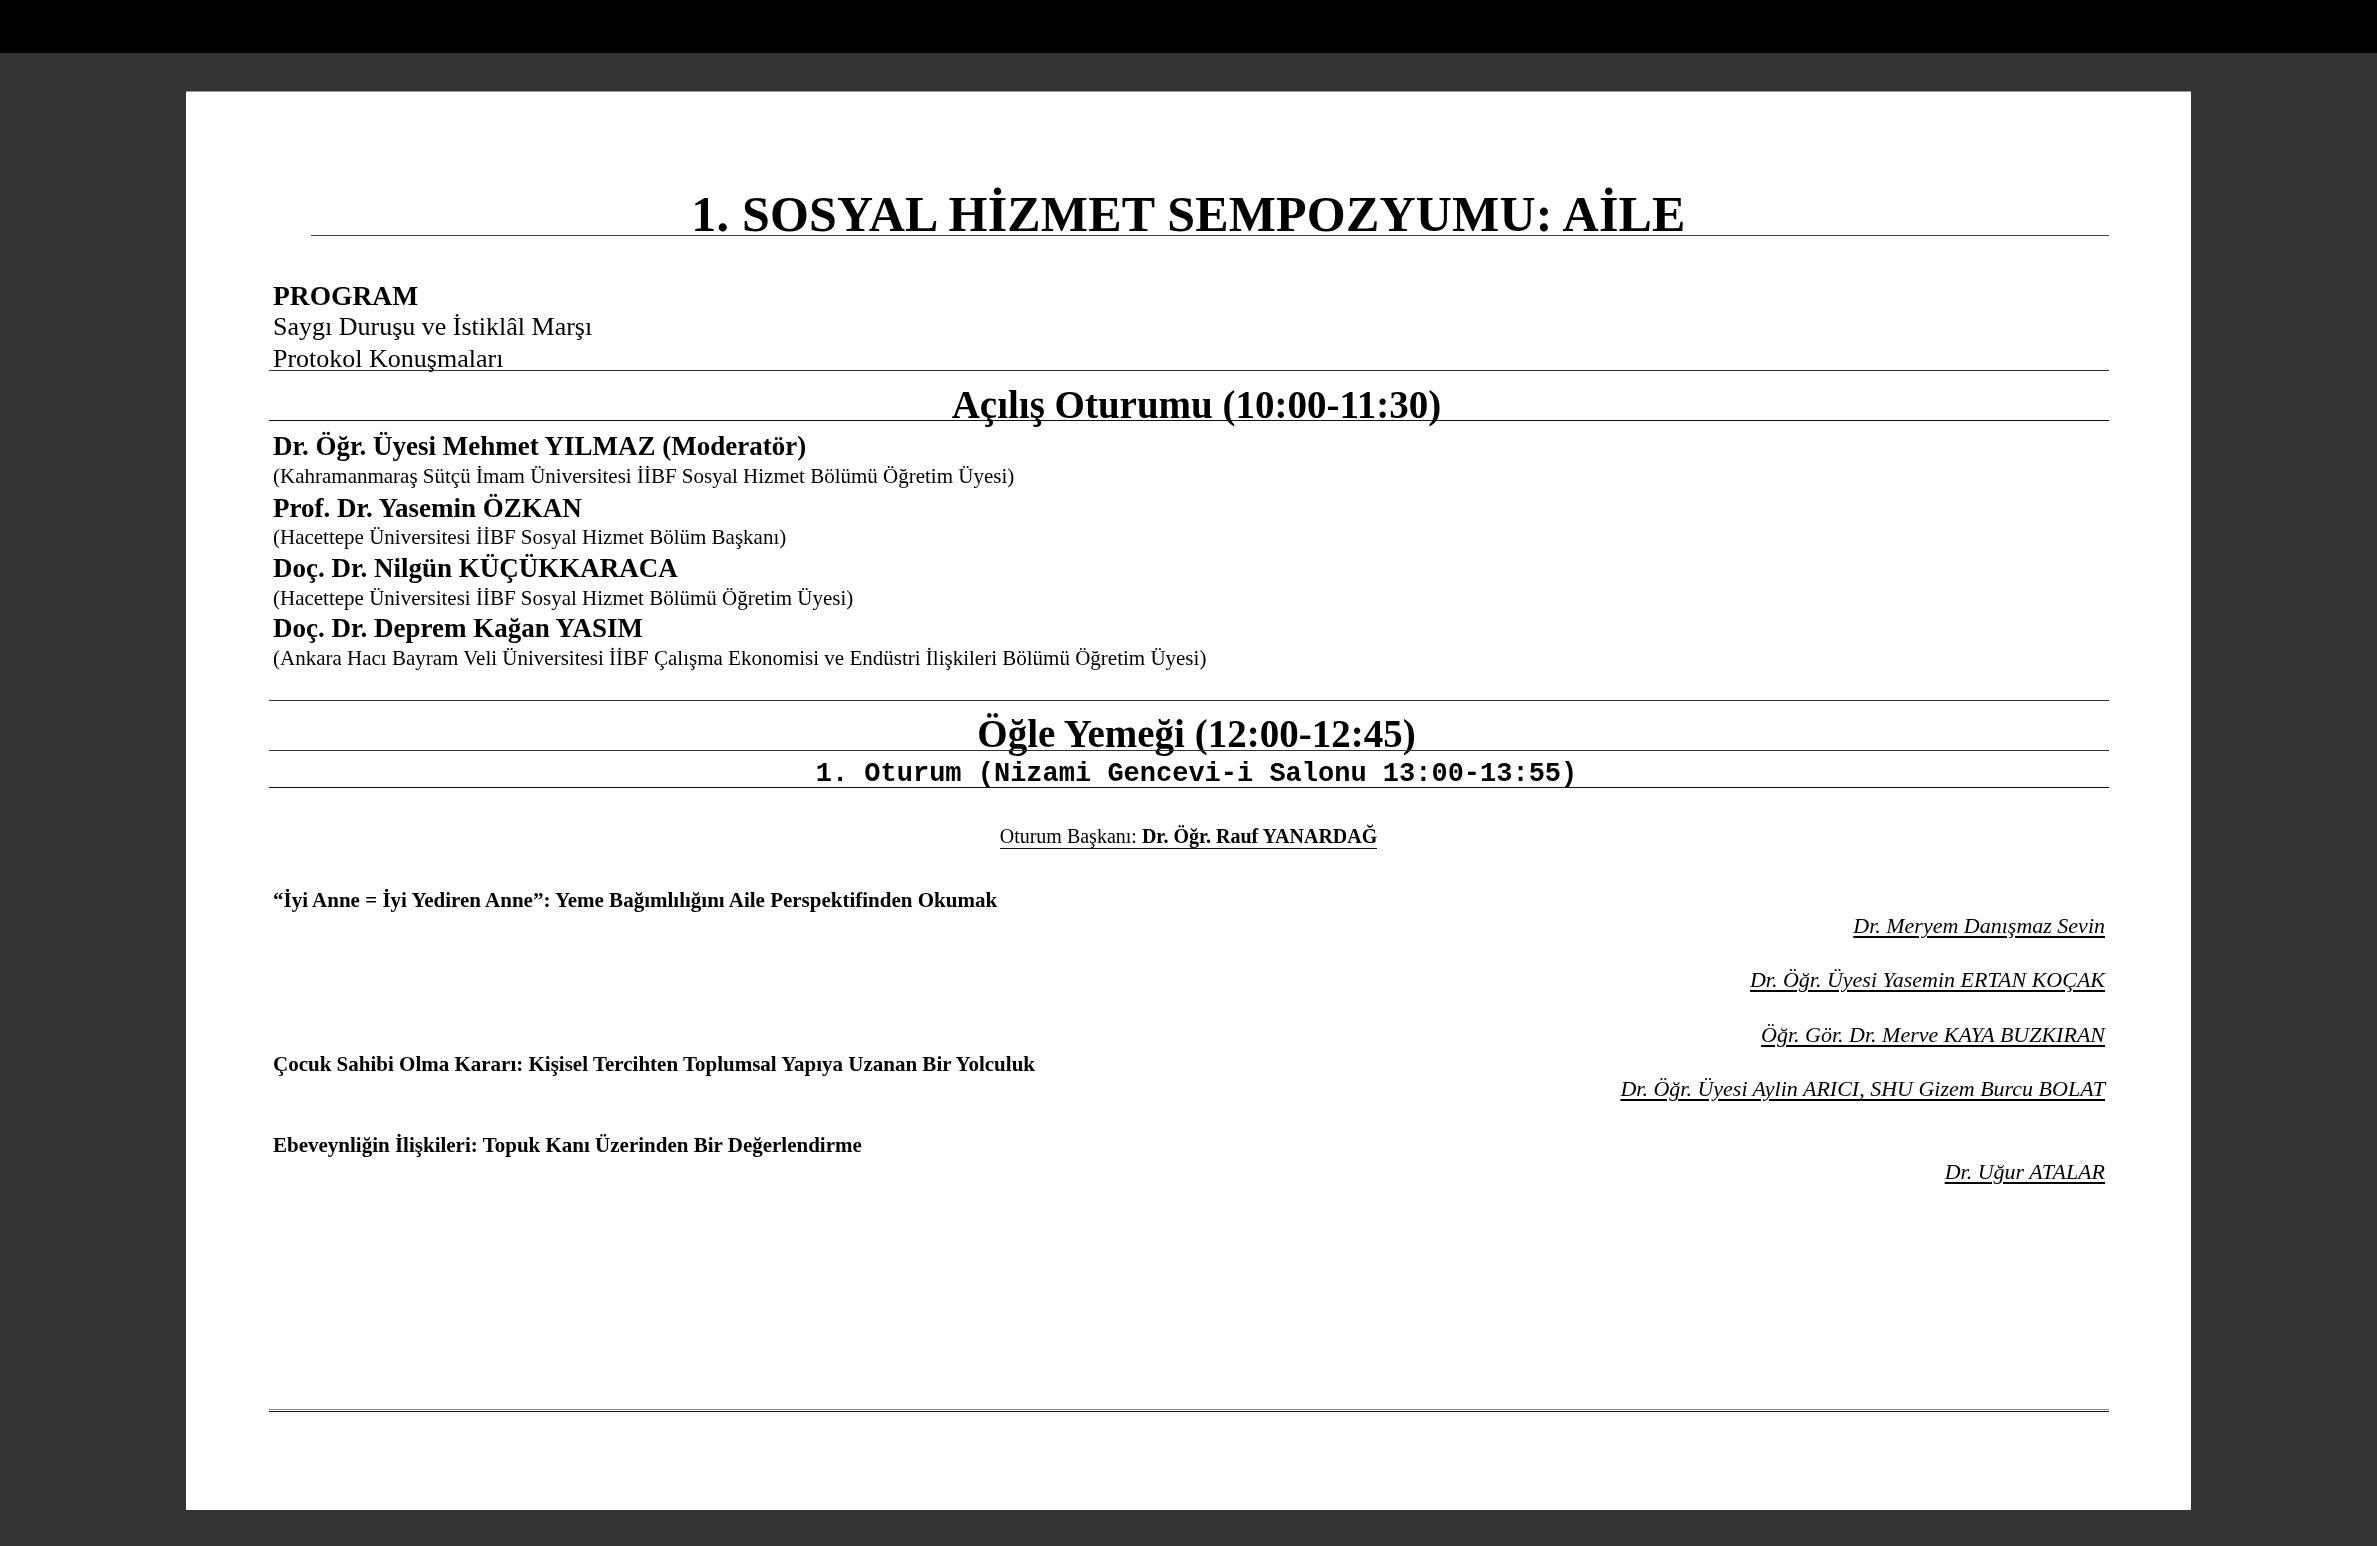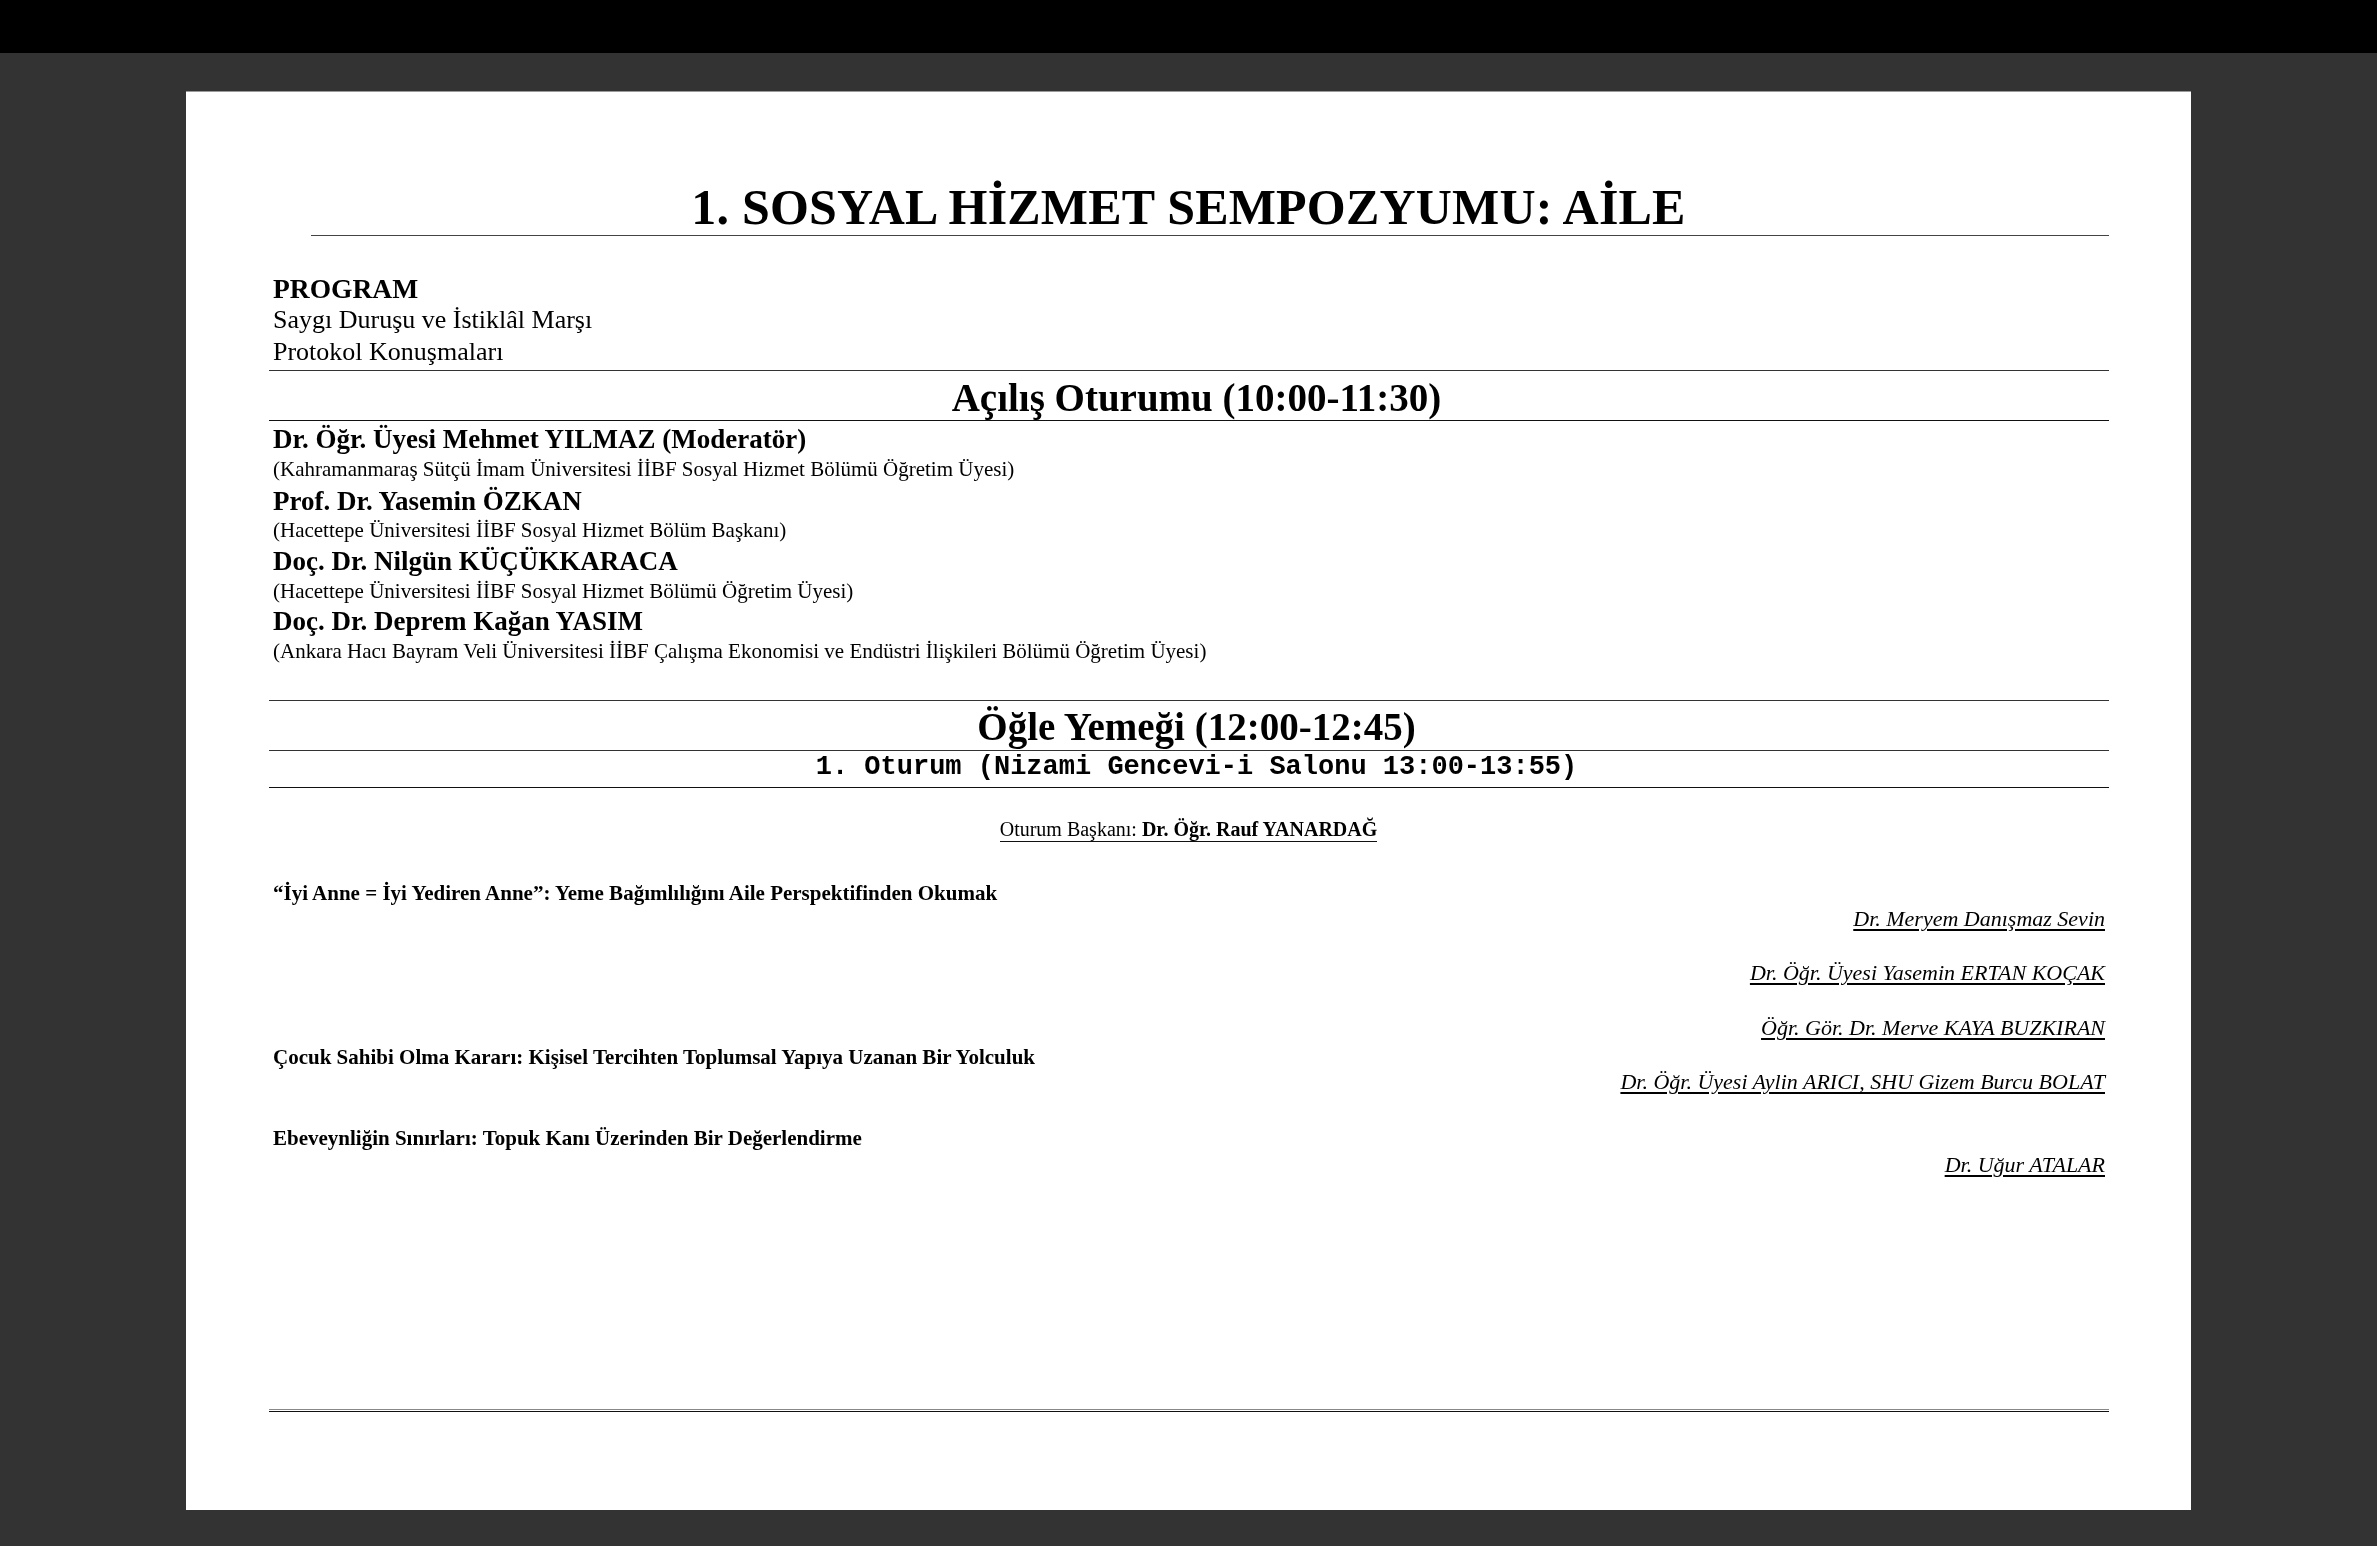--- a/index.html
+++ b/index.html
@@ -17,21 +17,21 @@
       background: #000000;
     }
     .page {
       position: absolute;
       left: 186px; top: 91px;
       width: 2005px; height: 1418px;
       background: #ffffff;
       border-top: 0.8px solid #9a9a9a;
     }
     
-    .abs { position: absolute; white-space: nowrap; }
+    .abs { position: absolute; white-space: nowrap; margin-top: 7px; }
     .title {
       left: 0; width: 2005px; text-align: center;
       top: 87px;
       font-size: 50px; font-weight: bold; line-height: 57px;
       letter-spacing: 0.2px;
     }
     .rule { position: absolute; height: 0; border-top: 1.6px solid #444; }
     .rule.double { border-top: 0.8px solid #888; border-bottom: 1.6px solid #111; height: 0.8px; }
     .program-head {
       left: 87px; top: 181px;
@@ -116,18 +116,18 @@
   </div>
   <div class="abs paper-author" style="top:815px;">Dr. Meryem Danışmaz Sevin</div>
 
   <div class="abs paper-author" style="top:869px;">Dr. Öğr. Üyesi Yasemin ERTAN KOÇAK</div>
 
   <div class="abs paper-author" style="top:924px;">Öğr. Gör. Dr. Merve KAYA BUZKIRAN</div>
 
   <div class="abs paper-title" style="top:953px;">Çocuk Sahibi Olma Kararı: Kişisel Tercihten Toplumsal Yapıya Uzanan Bir Yolculuk</div>
   <div class="abs paper-author" style="top:978px;">Dr. Öğr. Üyesi Aylin ARICI, SHU Gizem Burcu BOLAT</div>
 
-  <div class="abs paper-title" style="top:1034px;">Ebeveynliğin Sınırları: Topuk Kanı Üzerinden Bir Değerlendirme</div>
+  <div class="abs paper-title" style="top:1034px;">Ebeveynliğin İlişkileri: Topuk Kanı Üzerinden Bir Değerlendirme</div>
   <div class="abs paper-author" style="top:1061px;">Dr. Uğur ATALAR</div>
 
   <div class="rule double" style="left:83px; top:1317px; width:1840px;"></div>
 </div>
 
 
 </body></html>

